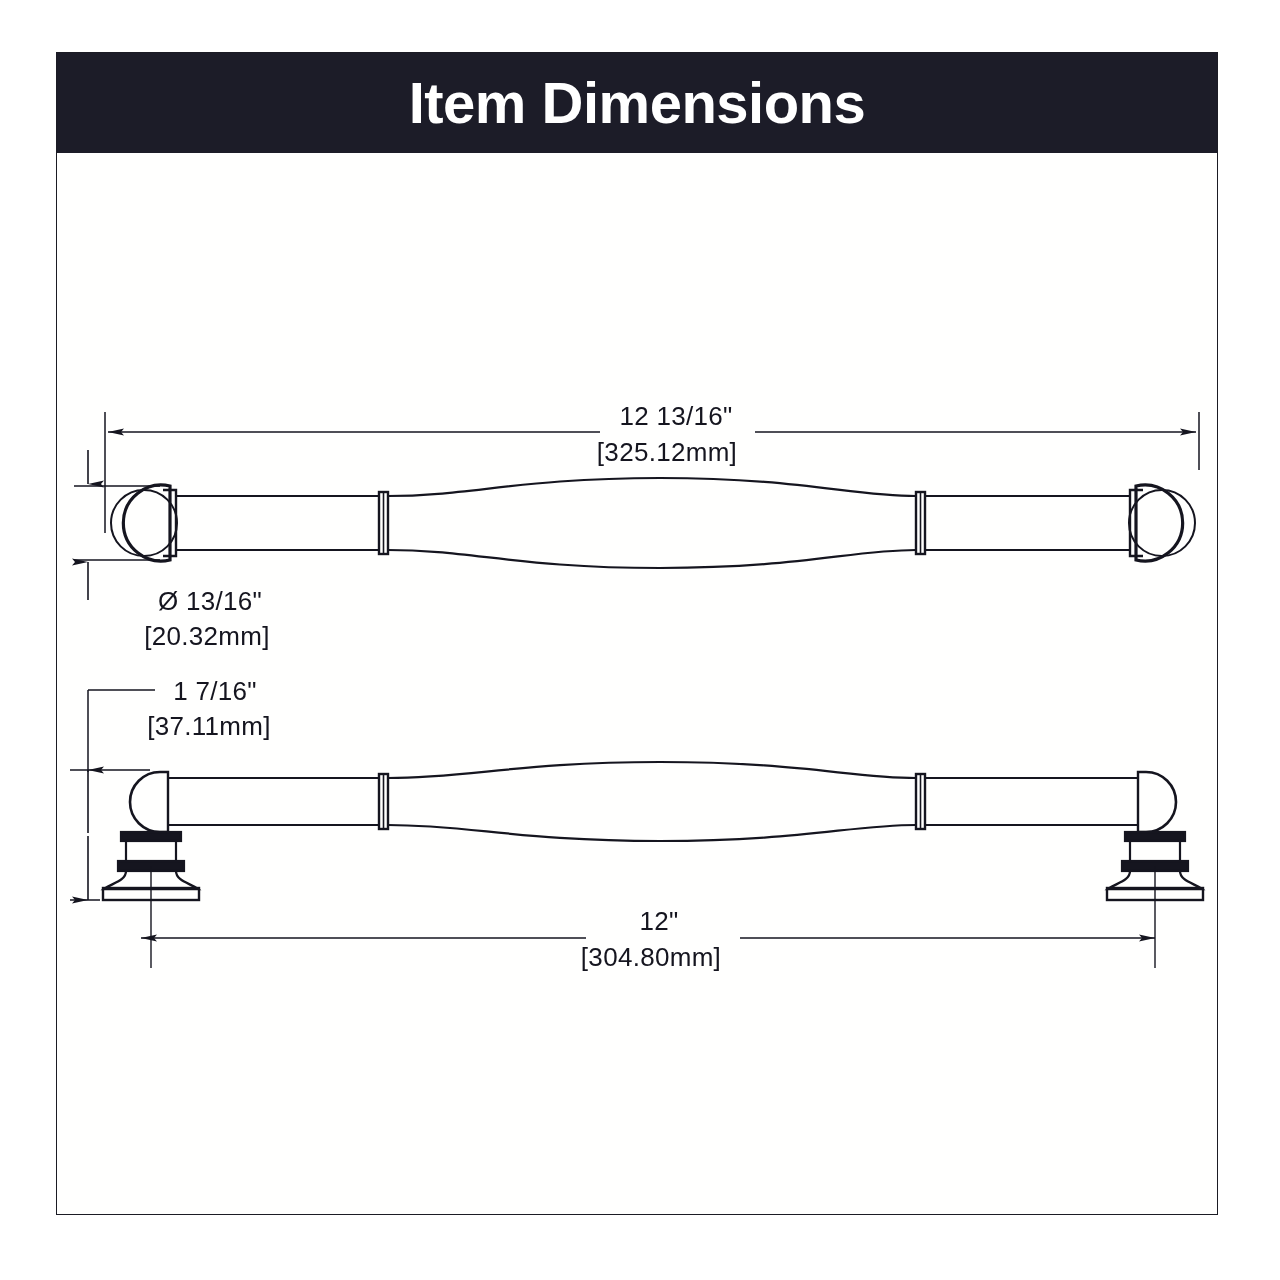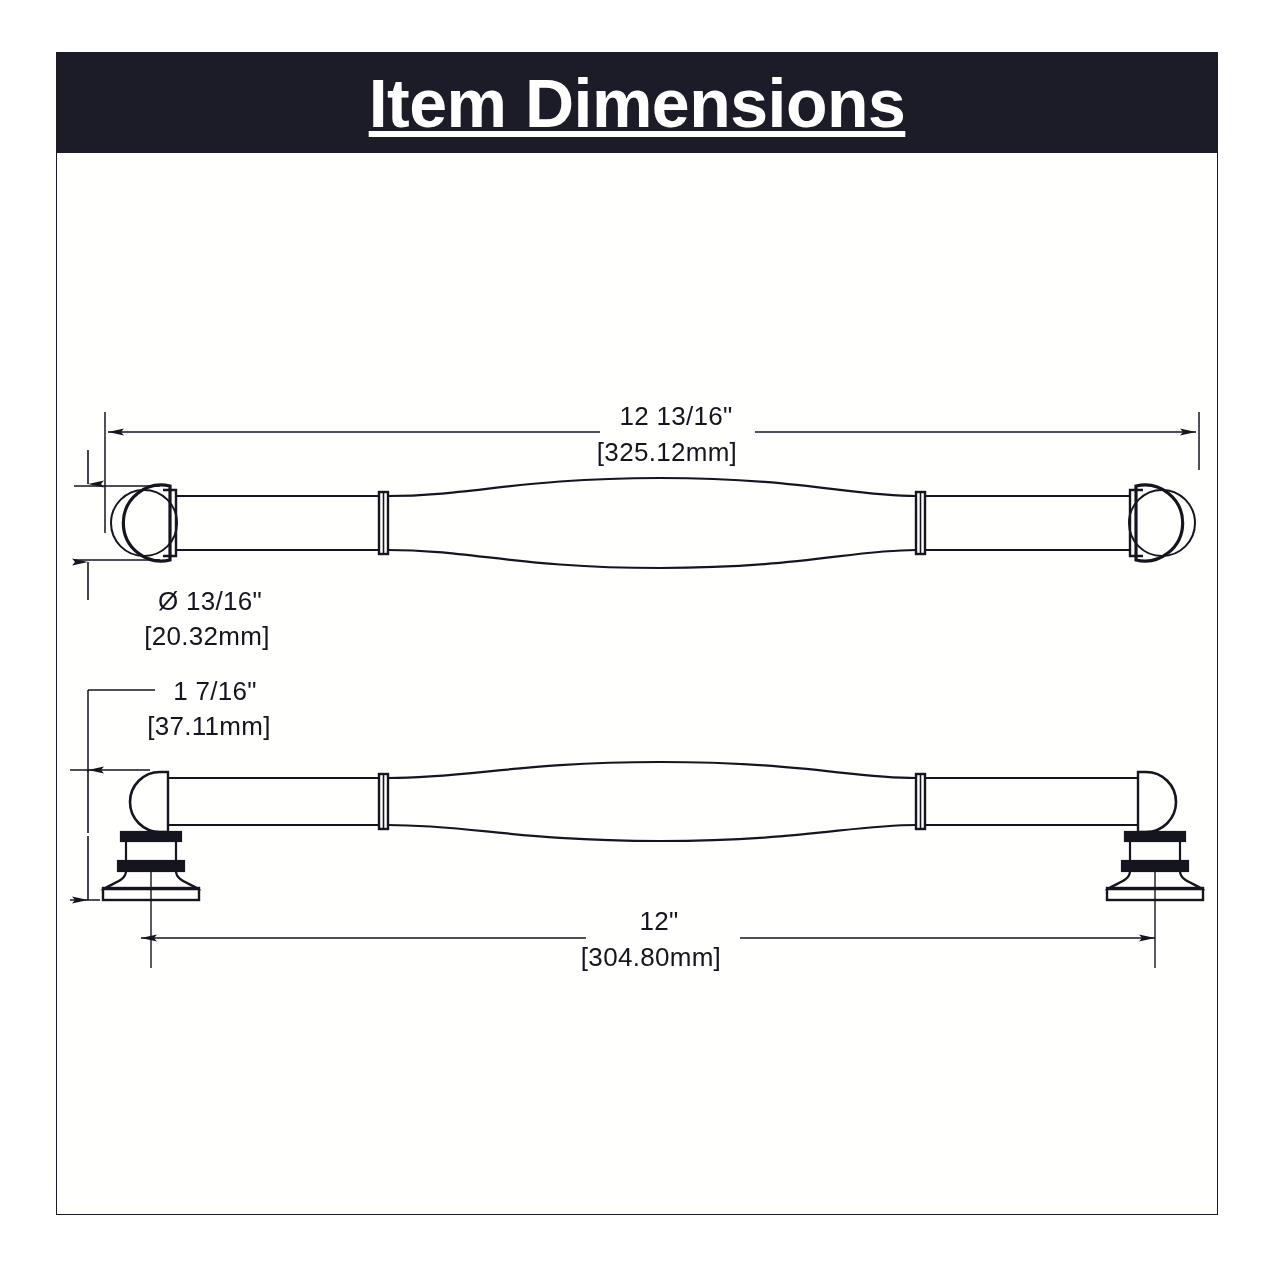--- a/index.html
+++ b/index.html
@@ -40,25 +40,24 @@
     background: #1c1c28;
     display: flex;
     align-items: center;
     justify-content: center;
     overflow: hidden;
   }
   #header-title {
     color: #ffffff;
     font-family: "Liberation Sans", sans-serif;
     font-weight: bold;
-    font-size: 68px;
+    font-size: 58px;
     letter-spacing: -0.5px;
     line-height: 1;
     white-space: nowrap;
-    text-decoration: underline;
   }
   
   #drawing {
     position: absolute;
     left: 0;
     top: 0;
     width: 1280px;
     height: 1280px;
     pointer-events: none;
   }

